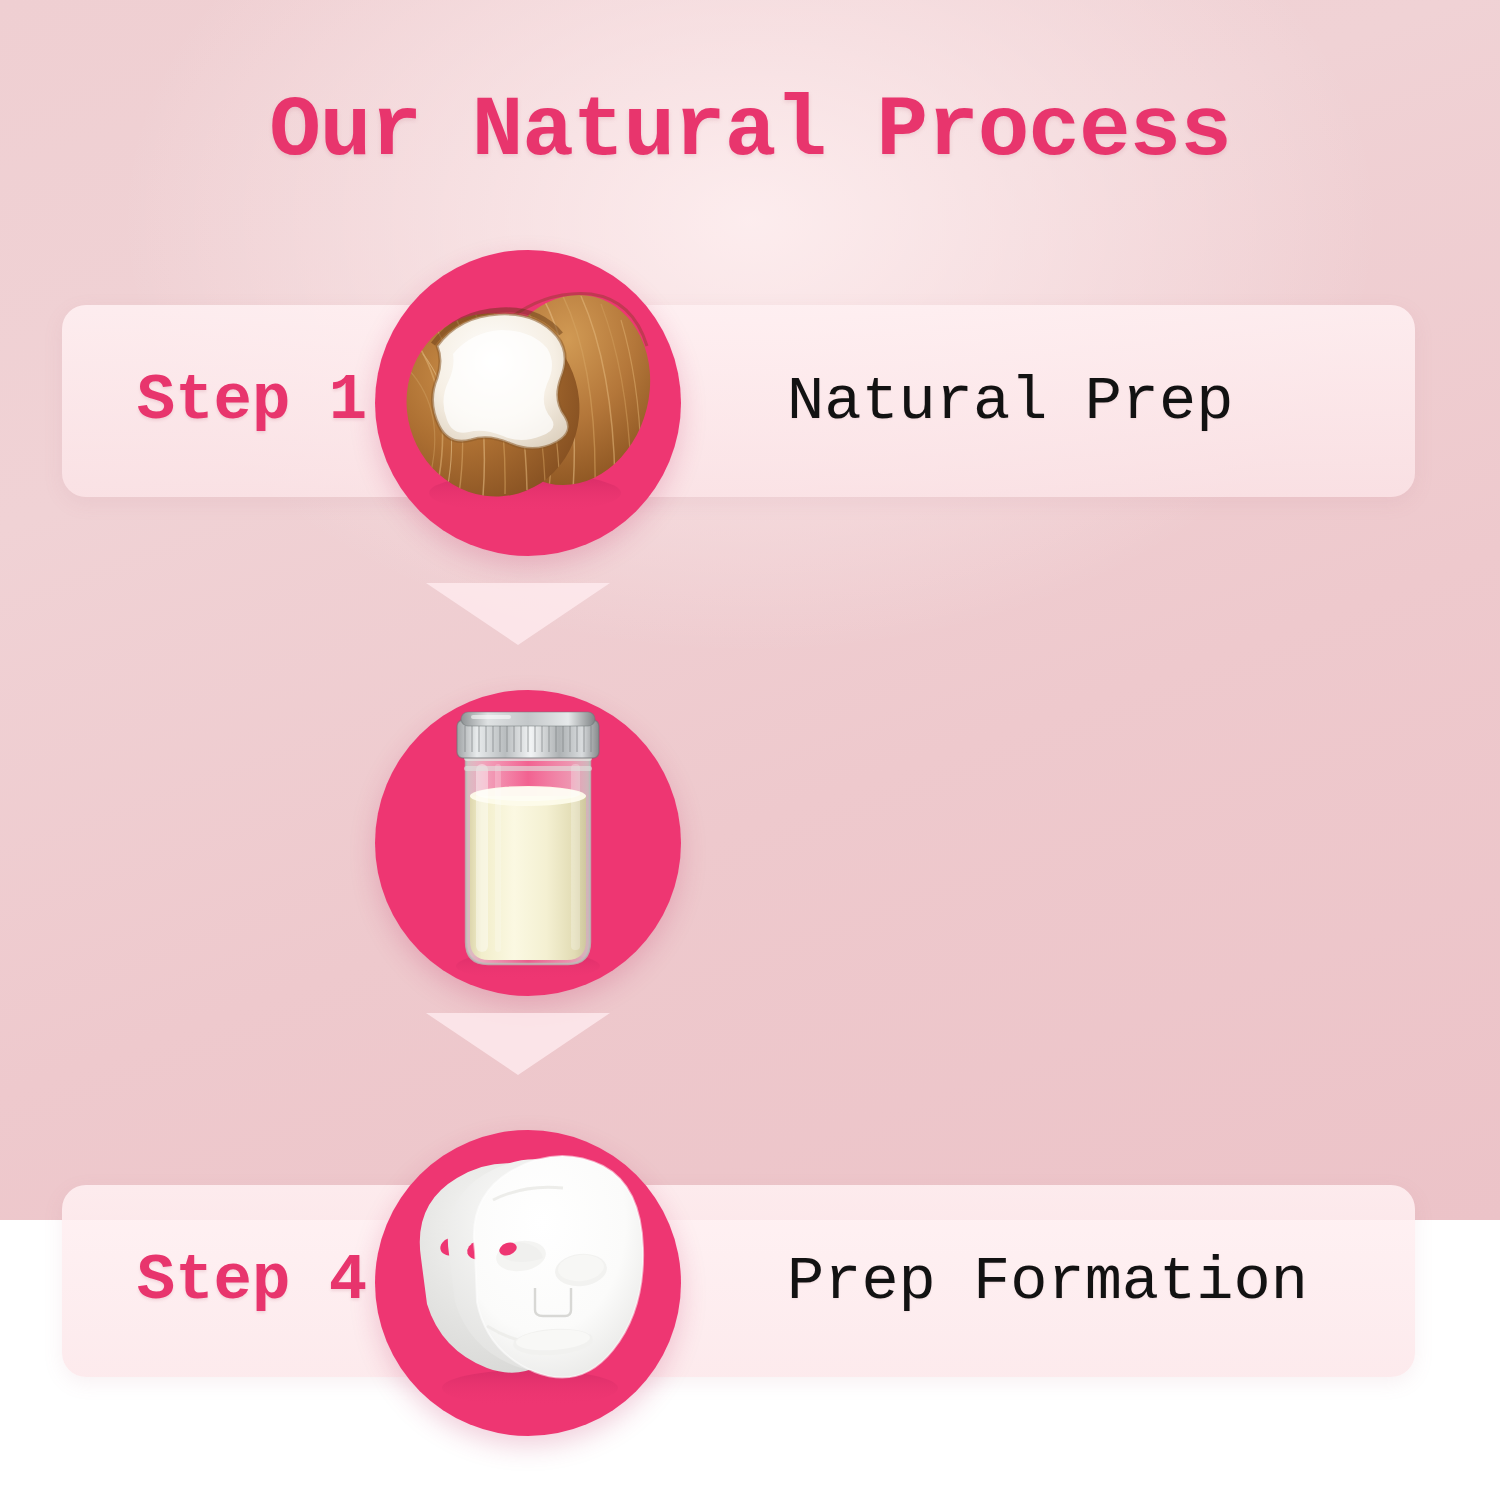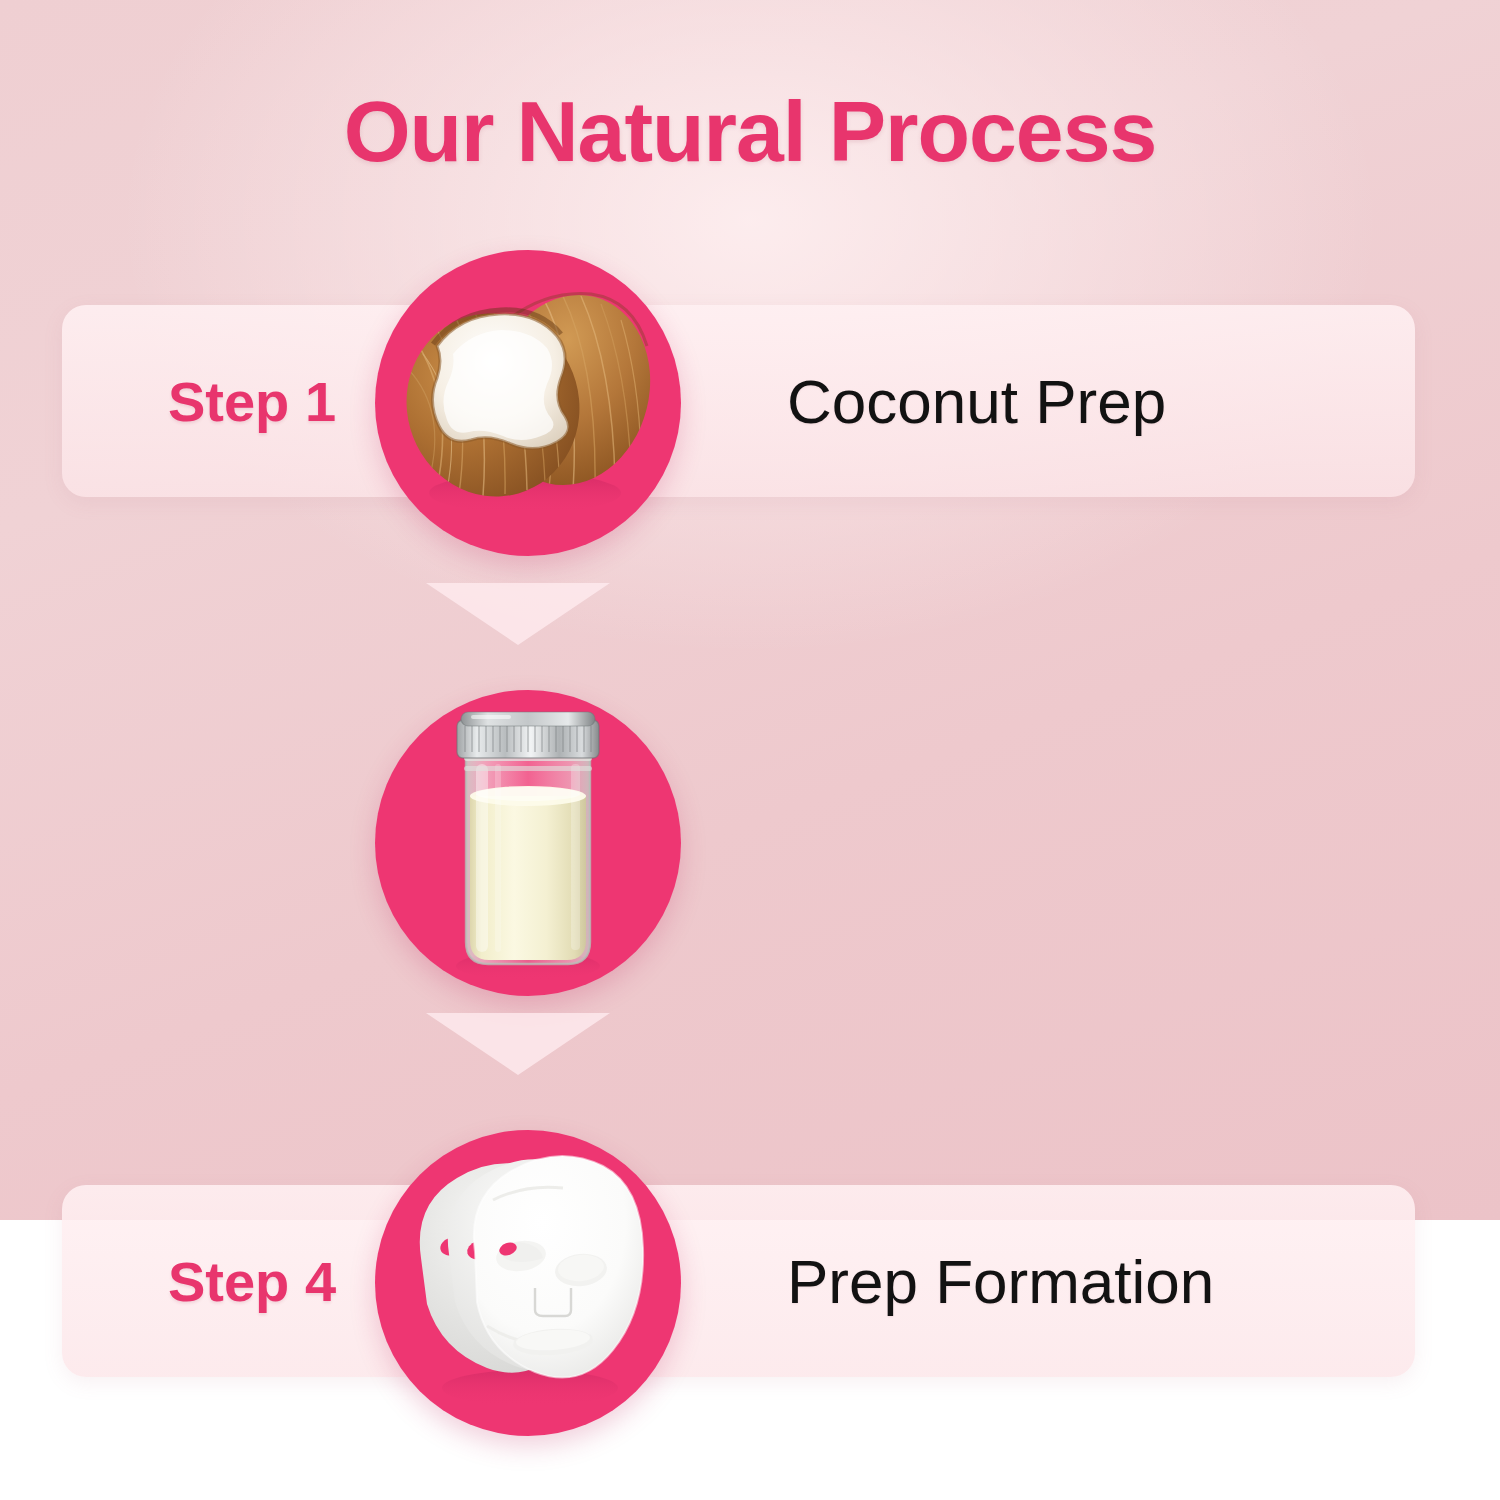--- a/index.html
+++ b/index.html
@@ -9,20 +9,21 @@
     font-family:"Liberation Sans", sans-serif;
     overflow:hidden;
   }
 
   #poster {
     position:relative;
     width:1500px; height:1220px;
     background:
       radial-gradient(ellipse 900px 620px at 50% 18%, rgba(255,241,242,0.85) 0%, rgba(255,241,242,0.0) 70%),
       linear-gradient(160deg, #efcfd2 0%, #f0d2d5 30%, #eec9cd 62%, #ecc3c8 100%);
+    font-family: Liberation Mono, monospace;
   }
 
   
   .title {
     position:absolute;
     top:82px; left:0; width:1500px;
     text-align:center;
     font-size:86px;
     font-weight:bold;
     letter-spacing:-1px;
@@ -44,21 +45,21 @@
   #row2 { top:745px; }
   #row3 { top:1185px; }
 
   .step-label {
     position:absolute;
     left:55px;
     top:50%;
     transform:translateY(-50%);
     width:270px;
     text-align:center;
-    font-size:56px;
+    font-size:64px;
     font-weight:bold;
     color:#e8356d;
     text-shadow:0 2px 3px rgba(180,90,110,0.16);
   }
 
   .step-title {
     position:absolute;
     left:725px;
     top:50%;
     transform:translateY(-50%);
@@ -98,21 +99,21 @@
 </style>
 </head>
 <body>
 
 <div id="poster">
 
   <div class="title">Our Natural Process</div>
 
   <div class="step-row" id="row1">
     <div class="step-label">Step 1</div>
-    <div class="step-title">Coconut Prep</div>
+    <div class="step-title">Natural Prep</div>
   </div>
 
   <div class="medallion" id="med1">
     <svg viewBox="0 0 306 306">
       <defs>
         <radialGradient id="shellA" cx="35%" cy="30%" r="85%">
           <stop offset="0%" stop-color="#c88c47"></stop>
           <stop offset="45%" stop-color="#ac6f32"></stop>
           <stop offset="100%" stop-color="#7e4a1e"></stop>
         </radialGradient>

